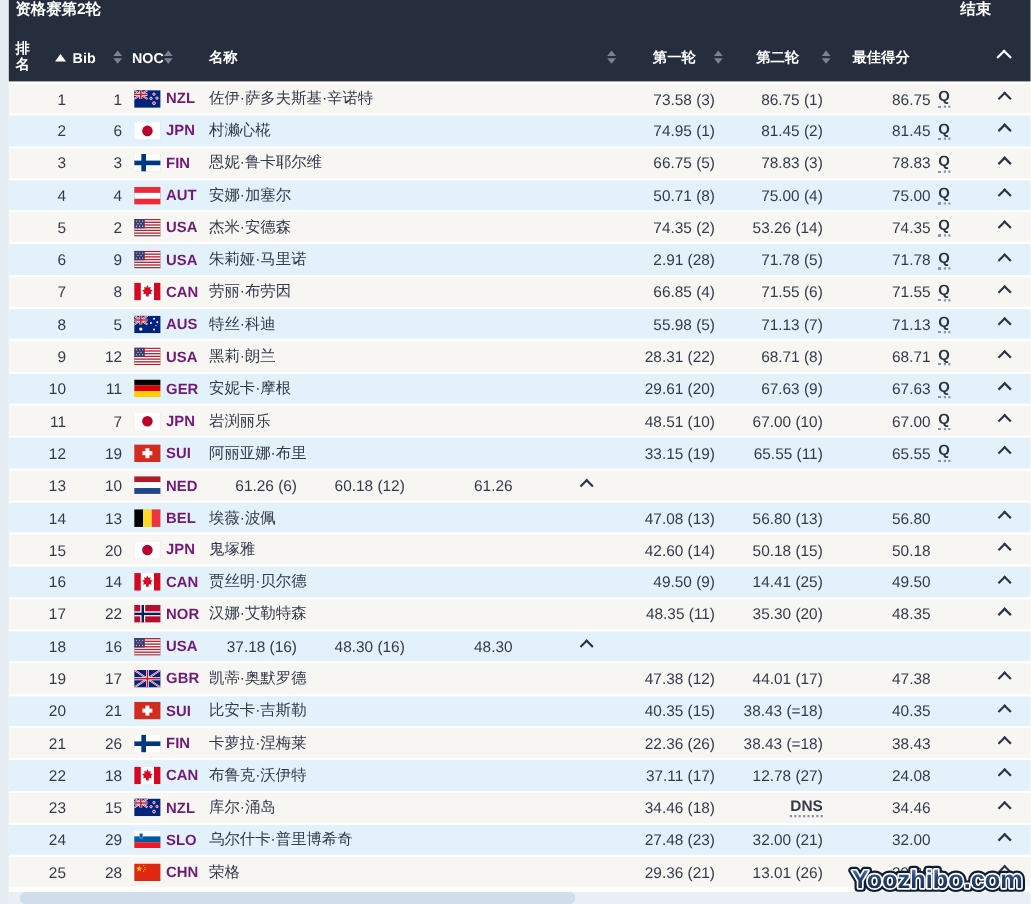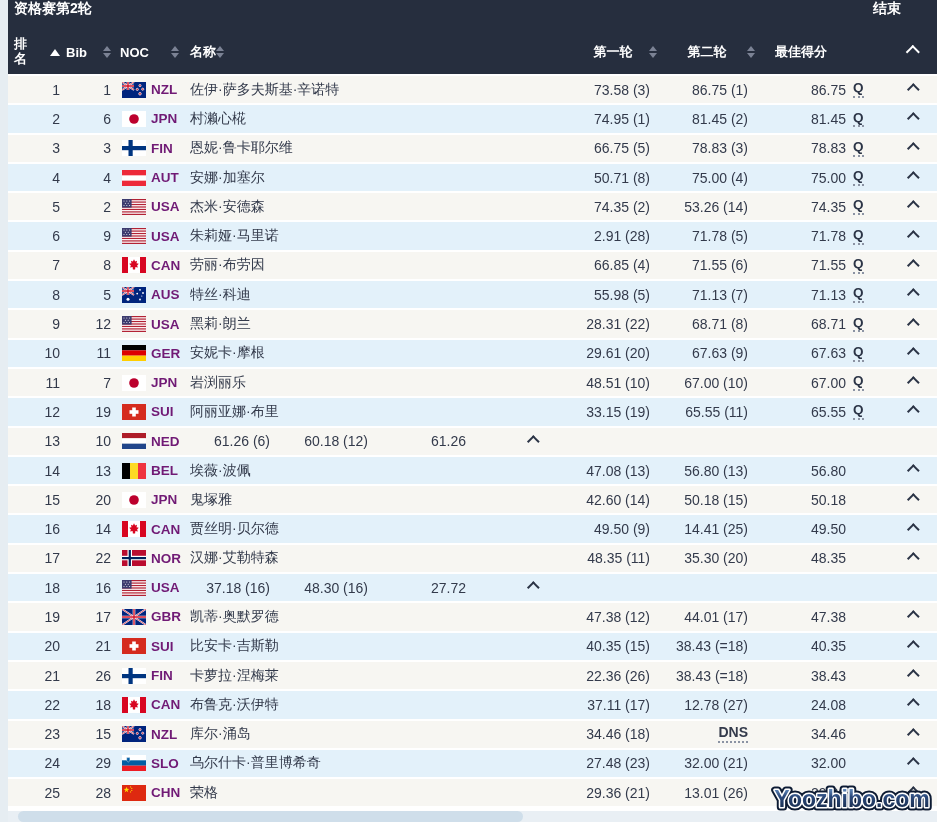--- a/index.html
+++ b/index.html
@@ -14,22 +14,22 @@
               justify-content:space-between; padding:0 36px 0 6px; }
   .titlebar .title { color:#fff; font-size:14px; font-weight:bold; }
   .titlebar .status { color:#fff; font-size:14px; font-weight:bold; }
 
   .colheader { height:44px; background:#262e3e; display:flex; align-items:center;
                color:#fff; font-size:13px; font-weight:bold; }
   .hc { display:flex; align-items:center; height:100%; }
   .h-rank { width:57px; justify-content:space-between; padding:0 5px 0 6px; }
   .h-rank .lbl { line-height:1.15; width:15px; }
   .h-bib  { width:48px; justify-content:space-between; padding:0 2px 0 1px; }
-  .h-noc  { width:75px; justify-content:space-between; padding:0 9px 0 7px; }
-  .h-name { flex:1; padding:0 8px 0 2px; }
+  .h-noc  { width:75px; padding:0 9px 0 7px; }
+  .h-name { flex:1; justify-content:space-between; padding:0 8px 0 2px; }
   .h-r1   { width:90px; position:relative; justify-content:center; }
   .h-r2   { width:98px; position:relative; justify-content:center; }
   .h-best { width:90px; justify-content:center; }
   .h-q    { width:37px; }
   .h-chev { width:54px; justify-content:center; }
   .h-r1 .sort, .h-r2 .sort { position:absolute; right:1px; top:50%; transform:translateY(-50%); }
 
   .sort { display:flex; flex-direction:column; align-items:center; gap:2px; }
   .sort .up   { width:0; height:0; border-left:4px solid transparent; border-right:4px solid transparent;
                 border-bottom:5px solid #7b8294; }
@@ -652,21 +652,21 @@
                   <circle cx="2" cy="6.6" r="0.5"></circle>
                   <circle cx="4.8" cy="6.6" r="0.5"></circle>
                   <circle cx="7.6" cy="6.6" r="0.5"></circle>
                 </g>
               </svg>
             </span>
       <span class="code">USA</span>
     </div>
     <div class="cell c-r1">37.18 (16)</div>
     <div class="cell c-r2">48.30 (16)</div>
-    <div class="cell c-best">27.72</div>
+    <div class="cell c-best">48.30</div>
     <div class="cell c-q"></div>
     <div class="cell c-chev">
       <span class="chev"></span>
     </div>
   </div>
 
   <div class="row odd">
     <div class="cell c-rank">19</div>
     <div class="cell c-bib">17</div>
     <div class="cell c-noc">

